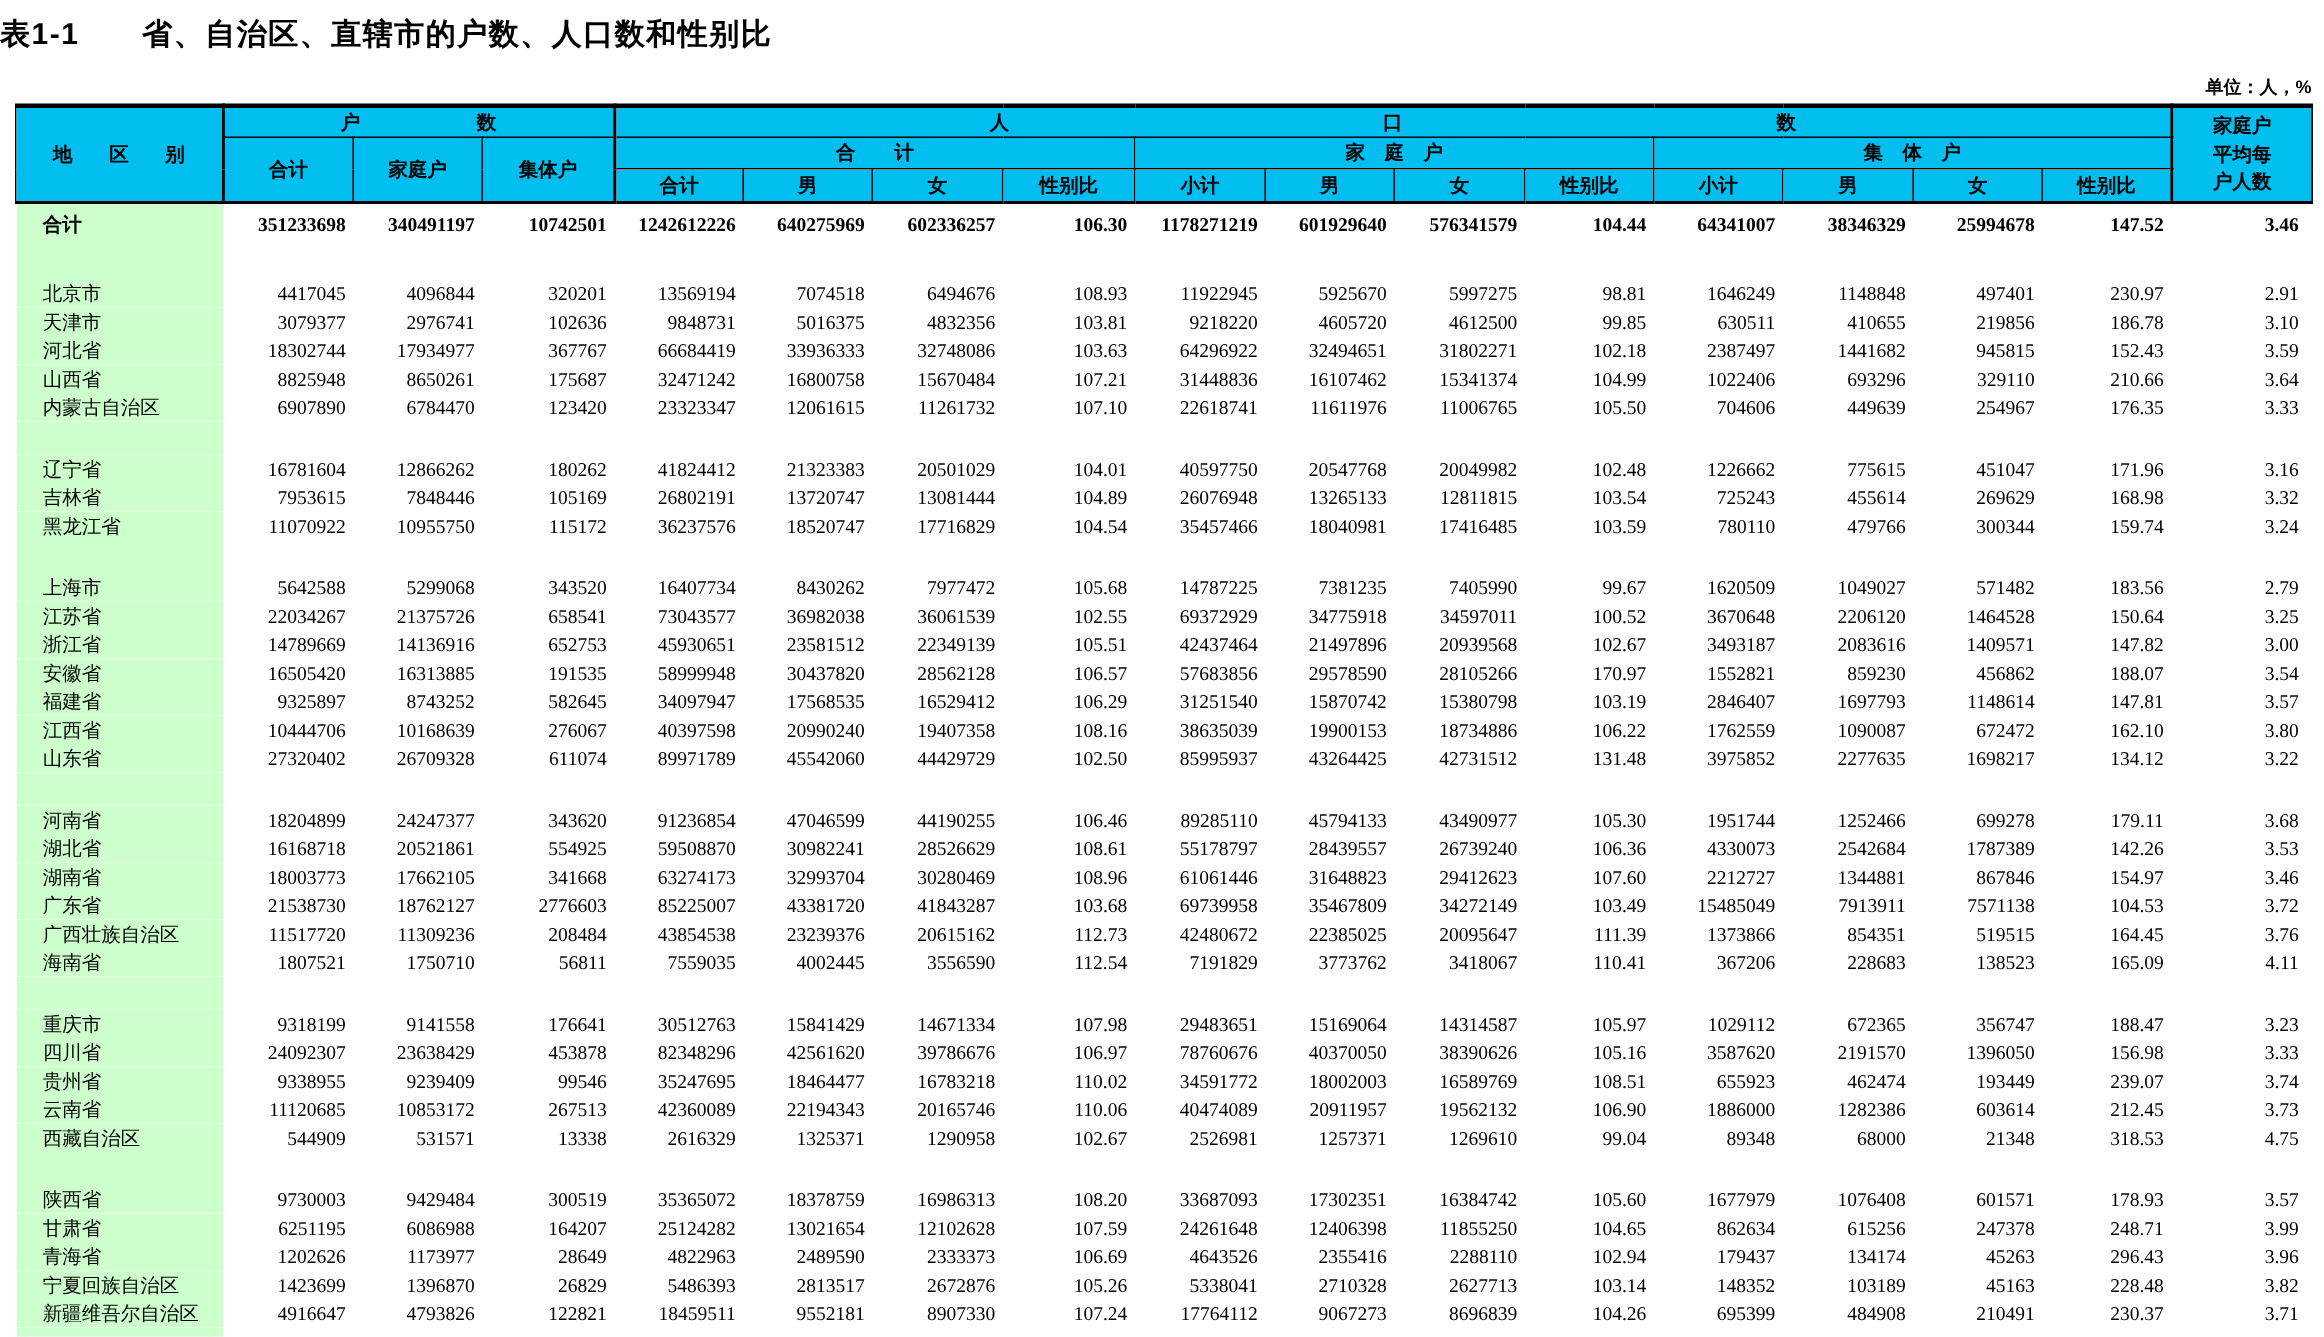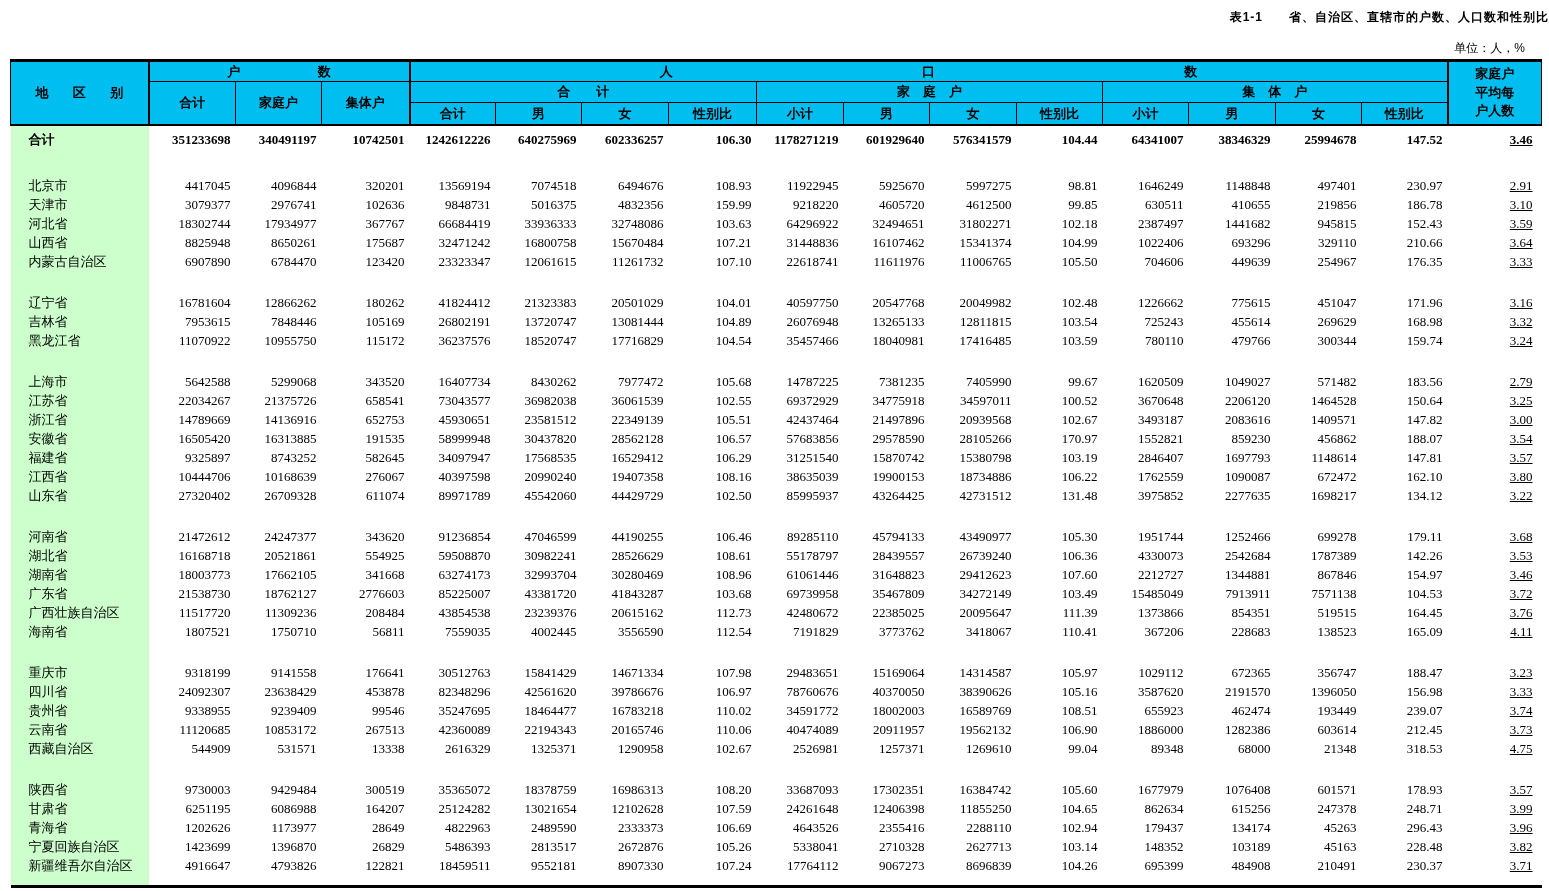--- a/index.html
+++ b/index.html
@@ -6,25 +6,25 @@
     --header-bg:#00BFF0;
     --region-bg:#CCFFCC;
     --border:#000000;
   }
   html,body{margin:0;padding:0;}
   body{
     width:1549px;height:891px;background:#ffffff;overflow:hidden;
     font-family:"Liberation Sans","DejaVu Sans",sans-serif;color:#000;
   }
   .title{
-    margin-top:9px;text-align:right;font-size:12px;font-weight:bold;
+    margin-top:9px;text-align:left;font-size:20px;font-weight:bold;
     letter-spacing:1px;
   }
   .unit-note{
-    text-align:right;font-size:12px;margin:14px 24px 2px 0;font-weight:normal;
+    text-align:right;font-size:12px;margin:14px 8px 2px 0;font-weight:bold;
   }
   table{
     border-collapse:collapse;table-layout:fixed;margin-left:10px;
     border-top:3px solid var(--border);border-bottom:3px solid var(--border);
   }
   thead th{
     background:var(--header-bg);border:1px solid var(--border);
     font-weight:bold;font-size:13px;padding:0;overflow:hidden;white-space:nowrap;
   }
   thead tr.h1 th{height:19px;}
@@ -35,21 +35,21 @@
   .spread-inner{display:flex;justify-content:space-evenly;align-items:center;height:100%;}
   th.avg-h{white-space:pre-line;font-size:13px;line-height:1.45;}
   tbody td{
     height:19px;padding:0 5px 0 0;text-align:right;font-size:13px;
     font-family:"Liberation Serif","DejaVu Serif",serif;
     overflow:hidden;white-space:nowrap;
   }
   tbody td.region{
     background:var(--region-bg);text-align:left;padding:0 0 0 18px;
   }
-  tbody td.avg{padding-right:9px;text-decoration:underline;}
+  tbody td.avg{padding-right:9px;}
   tr.total td{font-weight:bold;height:28px;}
   tr.spacer td{height:22px;}
   tr.endpad td{height:10px;}
 </style>
 </head>
 <body>
 
 <div class="title">表1-1　　省、自治区、直辖市的户数、人口数和性别比</div>
 <div class="unit-note">单位：人，%</div>
 
@@ -166,21 +166,21 @@
         <td class="avg">2.91</td>
       </tr>
       <tr>
         <td class="region">天津市</td>
         <td>3079377</td>
         <td>2976741</td>
         <td>102636</td>
         <td>9848731</td>
         <td>5016375</td>
         <td>4832356</td>
-        <td>159.99</td>
+        <td>103.81</td>
         <td>9218220</td>
         <td>4605720</td>
         <td>4612500</td>
         <td>99.85</td>
         <td>630511</td>
         <td>410655</td>
         <td>219856</td>
         <td>186.78</td>
         <td class="avg">3.10</td>
       </tr>
@@ -438,21 +438,21 @@
         <td>1698217</td>
         <td>134.12</td>
         <td class="avg">3.22</td>
       </tr>
       <tr class="spacer">
         <td class="region"></td>
         <td colspan="16"></td>
       </tr>
       <tr>
         <td class="region">河南省</td>
-        <td>21472612</td>
+        <td>18204899</td>
         <td>24247377</td>
         <td>343620</td>
         <td>91236854</td>
         <td>47046599</td>
         <td>44190255</td>
         <td>106.46</td>
         <td>89285110</td>
         <td>45794133</td>
         <td>43490977</td>
         <td>105.30</td>

